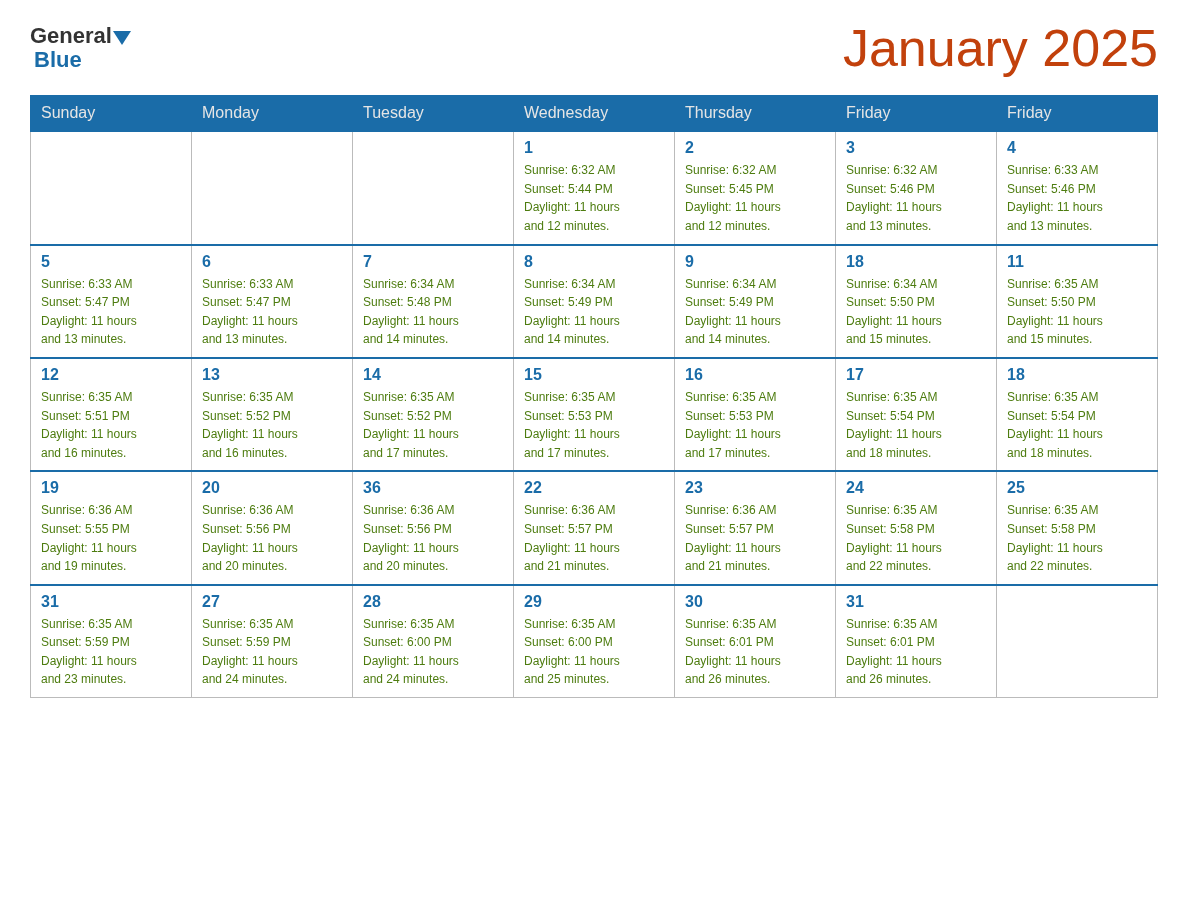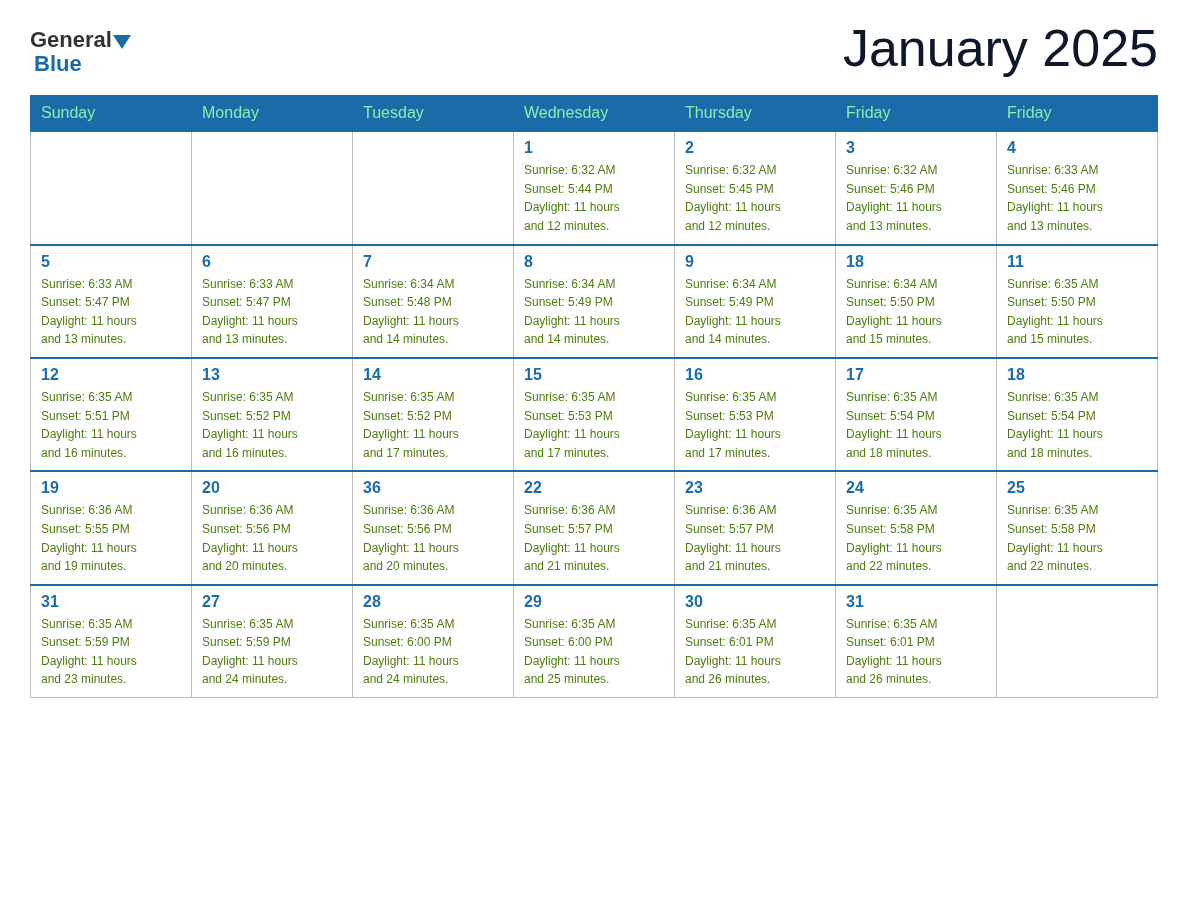--- a/index.html
+++ b/index.html
@@ -7,21 +7,21 @@
       font-family: Arial, Helvetica, sans-serif;
       background: #fff;
       color: #333;
       width: 1188px;
       min-height: 918px;
       padding: 20px 30px;
     }
     .header {
       display: flex;
       justify-content: space-between;
-      align-items: flex-end;
+      align-items: flex-start;
       margin-bottom: 18px;
     }
     .logo {
       display: flex;
       flex-direction: column;
       align-items: flex-start;
       padding-top: 5px;
     }
     .logo-text {
       display: flex;
@@ -38,36 +38,36 @@
       border-right: 9px solid transparent;
       border-top: 14px solid #1a6ca8;
       display: inline-block;
       margin: 0 1px 2px 1px;
     }
     .logo-blue { color: #1a6ca8; font-size: 22px; font-weight: bold; }
     .title-block { text-align: right; }
     .month-title {
       font-size: 52px;
       font-weight: normal;
-      color: #0f172a;
+      color: #c2410c;
       line-height: 1.1;
     }
     .subtitle {
       font-size: 20px;
       color: #555;
       margin-top: 4px;
     }
     .calendar {
       width: 100%;
       border-collapse: collapse;
       border: 1px solid #999;
     }
     .calendar th {
       background-color: #1a6ca8;
-      color: #86efac;
+      color: #e5e5e5;
       font-size: 16px;
       font-weight: normal;
       padding: 8px 10px;
       text-align: left;
       border: 1px solid #1a6ca8;
     }
     .calendar td {
       vertical-align: top;
       padding: 7px 10px 8px 10px;
       border: 1px solid #bbb;

